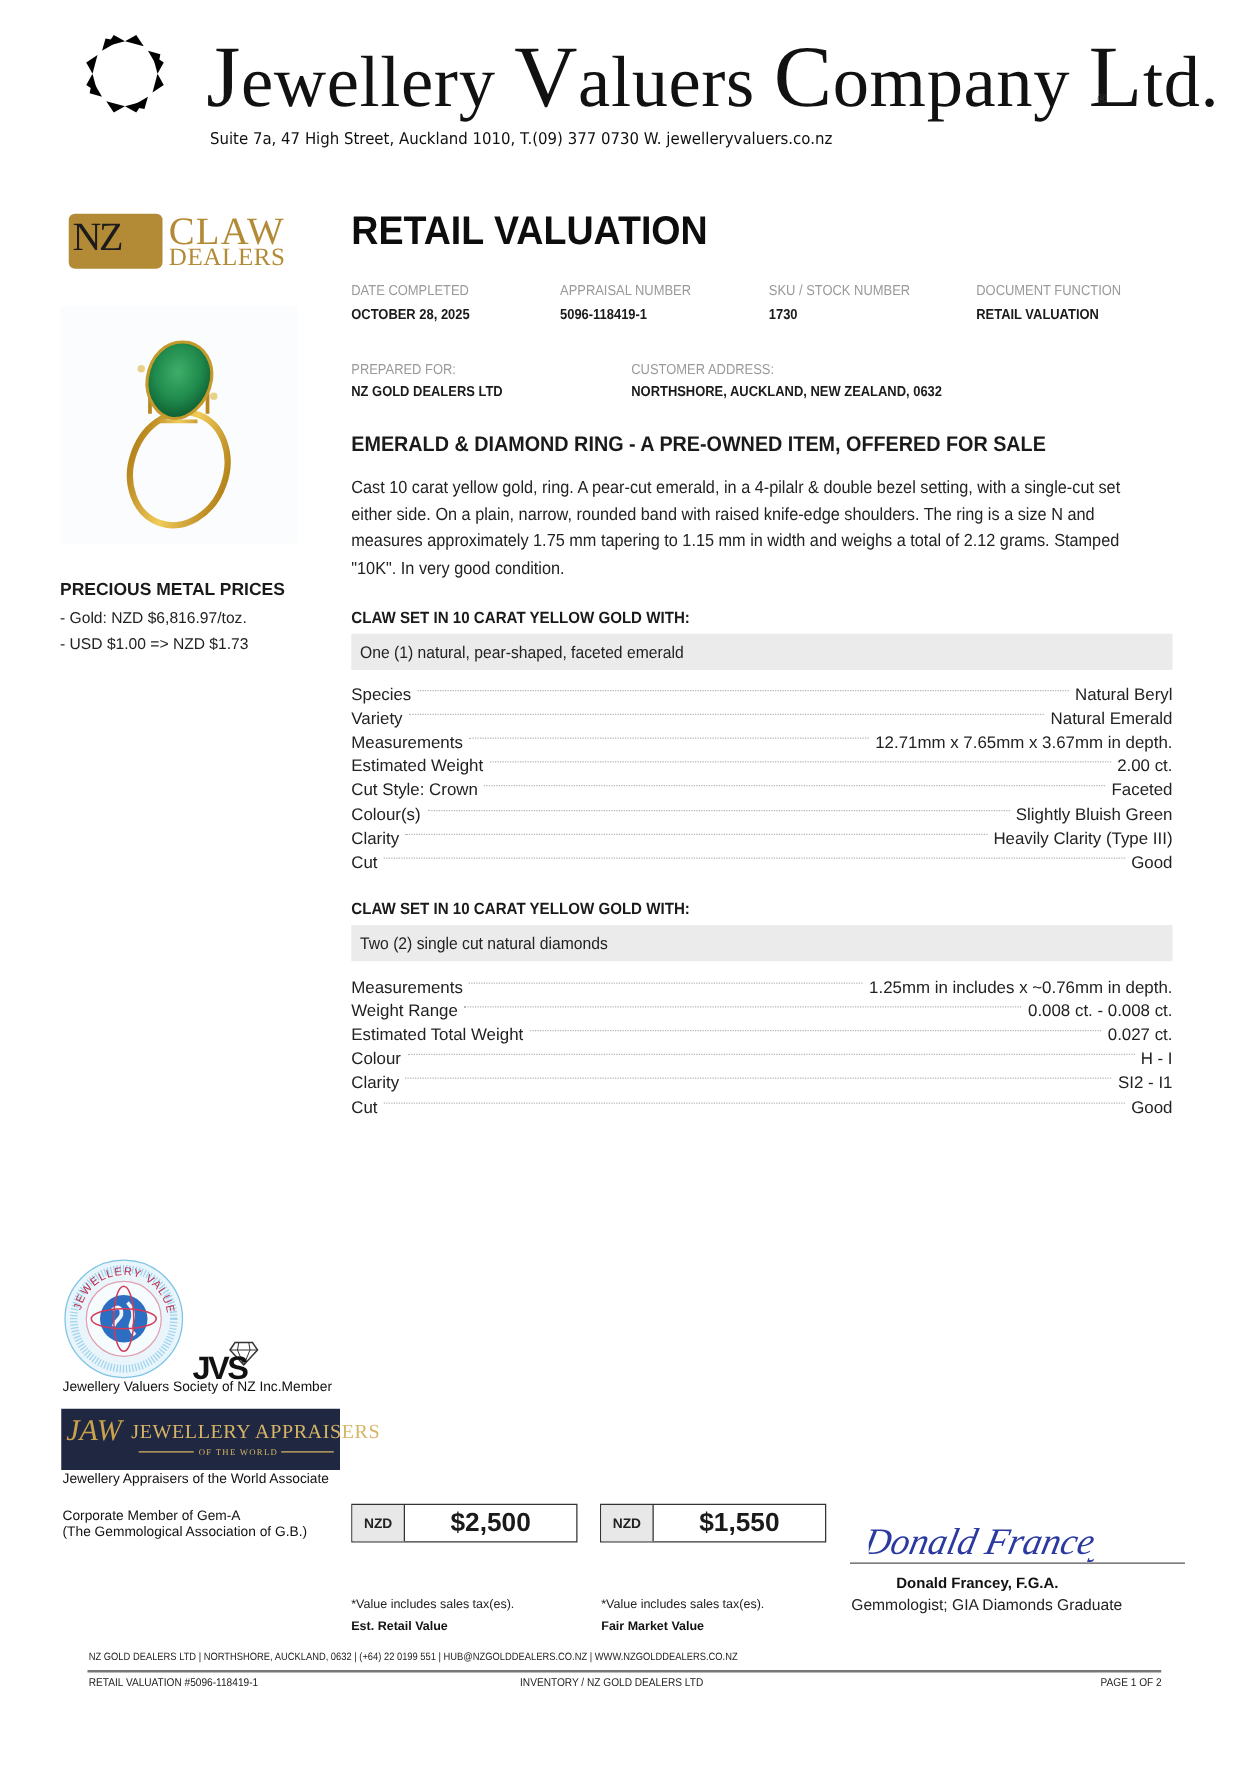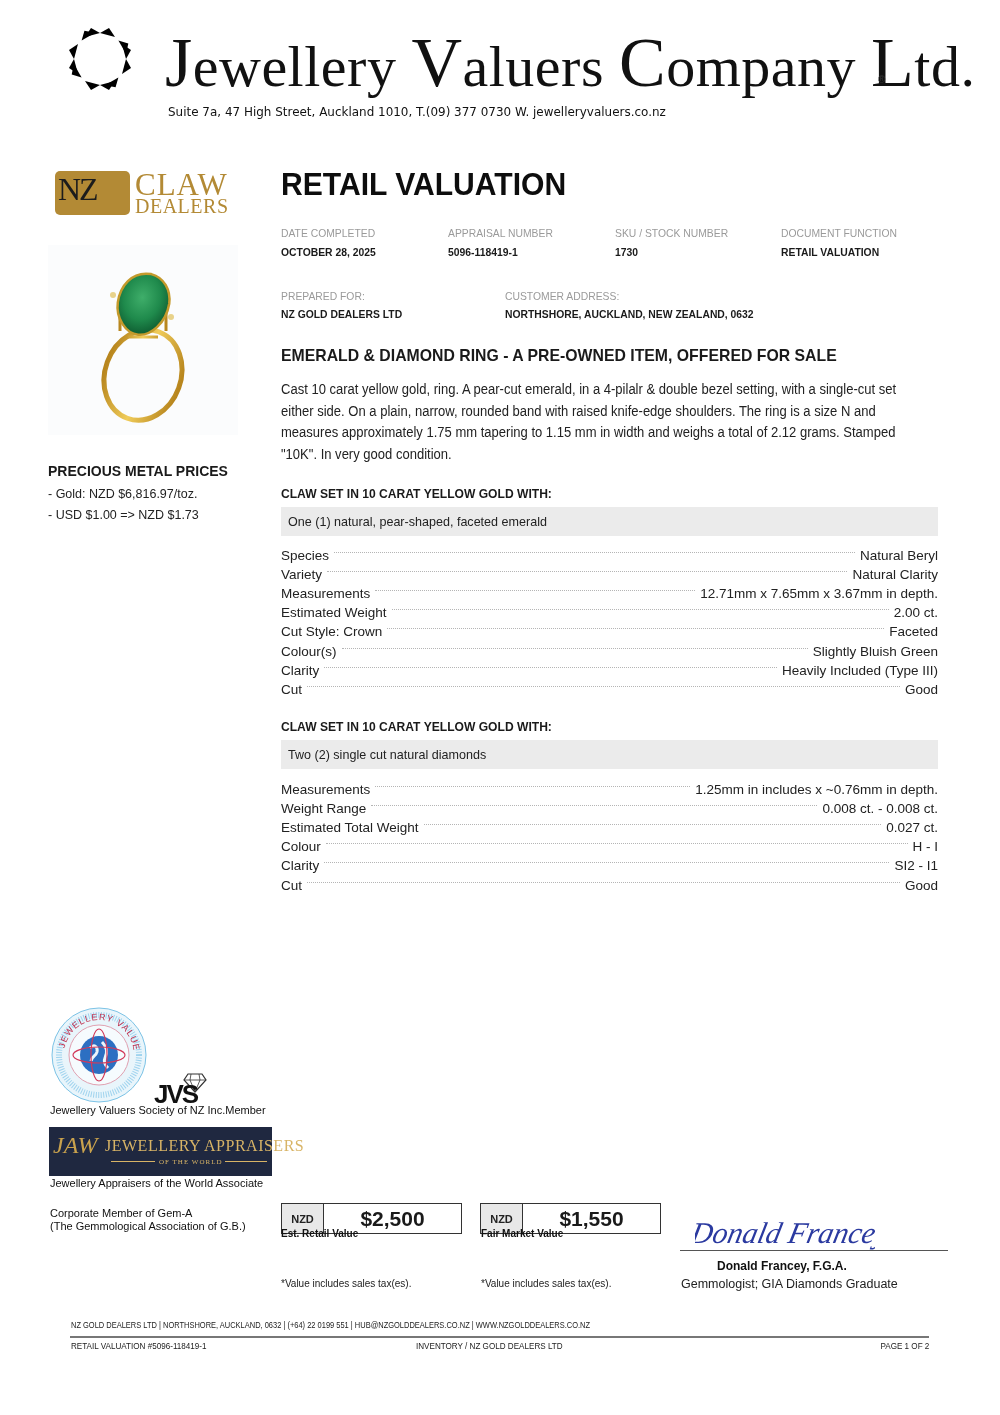--- a/index.html
+++ b/index.html
@@ -49,21 +49,21 @@
   .jaw-banner { position: absolute; left: 49px; top: 1127px; width: 223px; height: 49px; background: #1f2840; }
   .jaw-mark { position: absolute; left: 4px; top: 6px; font-family: "Liberation Serif", serif; font-style: italic; font-size: 24px; color: #c9a24d; line-height: 1; }
   .jaw-name { position: absolute; left: 45px; top: 10px; font-family: "Liberation Serif", serif; font-size: 16px; color: #d8b466; letter-spacing: 0.5px; white-space: nowrap; margin-left: 11px; }
   .jaw-sub { position: absolute; left: 110px; top: 31px; font-family: "Liberation Serif", serif; font-size: 7px; color: #d8b466; letter-spacing: 1px; white-space: nowrap; }
   .jaw-line { position: absolute; top: 34px; height: 1px; background: #d8b466; }
 
   
   .val-box { position: absolute; top: 1203px; width: 181px; height: 31px; border: 1.5px solid #333; display: flex; }
   .val-cur { width: 42px; height: 100%; background: #e8e8e8; border-right: 1.5px solid #333; display: flex; align-items: center; justify-content: center; font-size: 11px; font-weight: bold; color: #222; }
   .val-amt { flex: 1; display: flex; align-items: center; justify-content: center; font-size: 21px; font-weight: bold; color: #1a1a1a; }
-  .val-label { position: absolute; top: 1228px; font-size: 10px; font-weight: bold; color: #111; }
+  .val-label { position: absolute; top: 1296px; font-size: 10px; font-weight: bold; color: #111; }
   .val-note { position: absolute; top: 1278px; font-size: 10px; color: #222; }
 
   
   .sig { position: absolute; left: 695px; top: 1207px; width: 180px; height: 48px; }
   .sig-line { position: absolute; left: 680px; top: 1250px; width: 268px; height: 1px; background: #555; }
   .sig-name { position: absolute; left: 681px; top: 1259px; font-size: 12px; font-weight: bold; color: #111; margin-left: 36px; }
   .sig-role { position: absolute; left: 681px; top: 1277px; font-size: 12.5px; color: #222; }
 
   
   .foot-contact { position: absolute; left: 71px; top: 1320px; font-size: 8.5px; color: #222; transform: scaleX(0.88); transform-origin: left; white-space: nowrap; }
@@ -153,21 +153,21 @@
   </div>
 <div class="spec-list" style="top:546px">
   <div class="spec-row">
       <span class="k">Species</span>
       <span class="dots"></span>
       <span class="v">Natural Beryl</span>
     </div>
   <div class="spec-row">
       <span class="k">Variety</span>
       <span class="dots"></span>
-      <span class="v">Natural Clarity</span>
+      <span class="v">Natural Emerald</span>
     </div>
   <div class="spec-row">
       <span class="k">Measurements</span>
       <span class="dots"></span>
       <span class="v">12.71mm x 7.65mm x 3.67mm in depth.</span>
     </div>
   <div class="spec-row">
       <span class="k">Estimated Weight</span>
       <span class="dots"></span>
       <span class="v">2.00 ct.</span>
@@ -178,21 +178,21 @@
       <span class="v">Faceted</span>
     </div>
   <div class="spec-row">
       <span class="k">Colour(s)</span>
       <span class="dots"></span>
       <span class="v">Slightly Bluish Green</span>
     </div>
   <div class="spec-row">
       <span class="k">Clarity</span>
       <span class="dots"></span>
-      <span class="v">Heavily Included (Type III)</span>
+      <span class="v">Heavily Clarity (Type III)</span>
     </div>
   <div class="spec-row">
       <span class="k">Cut</span>
       <span class="dots"></span>
       <span class="v">Good</span>
     </div>
 </div>
 
 <div class="sec-title" style="top:719px">CLAW SET IN 10 CARAT YELLOW GOLD WITH:</div>
 <div class="sec-box" style="top:740px">

